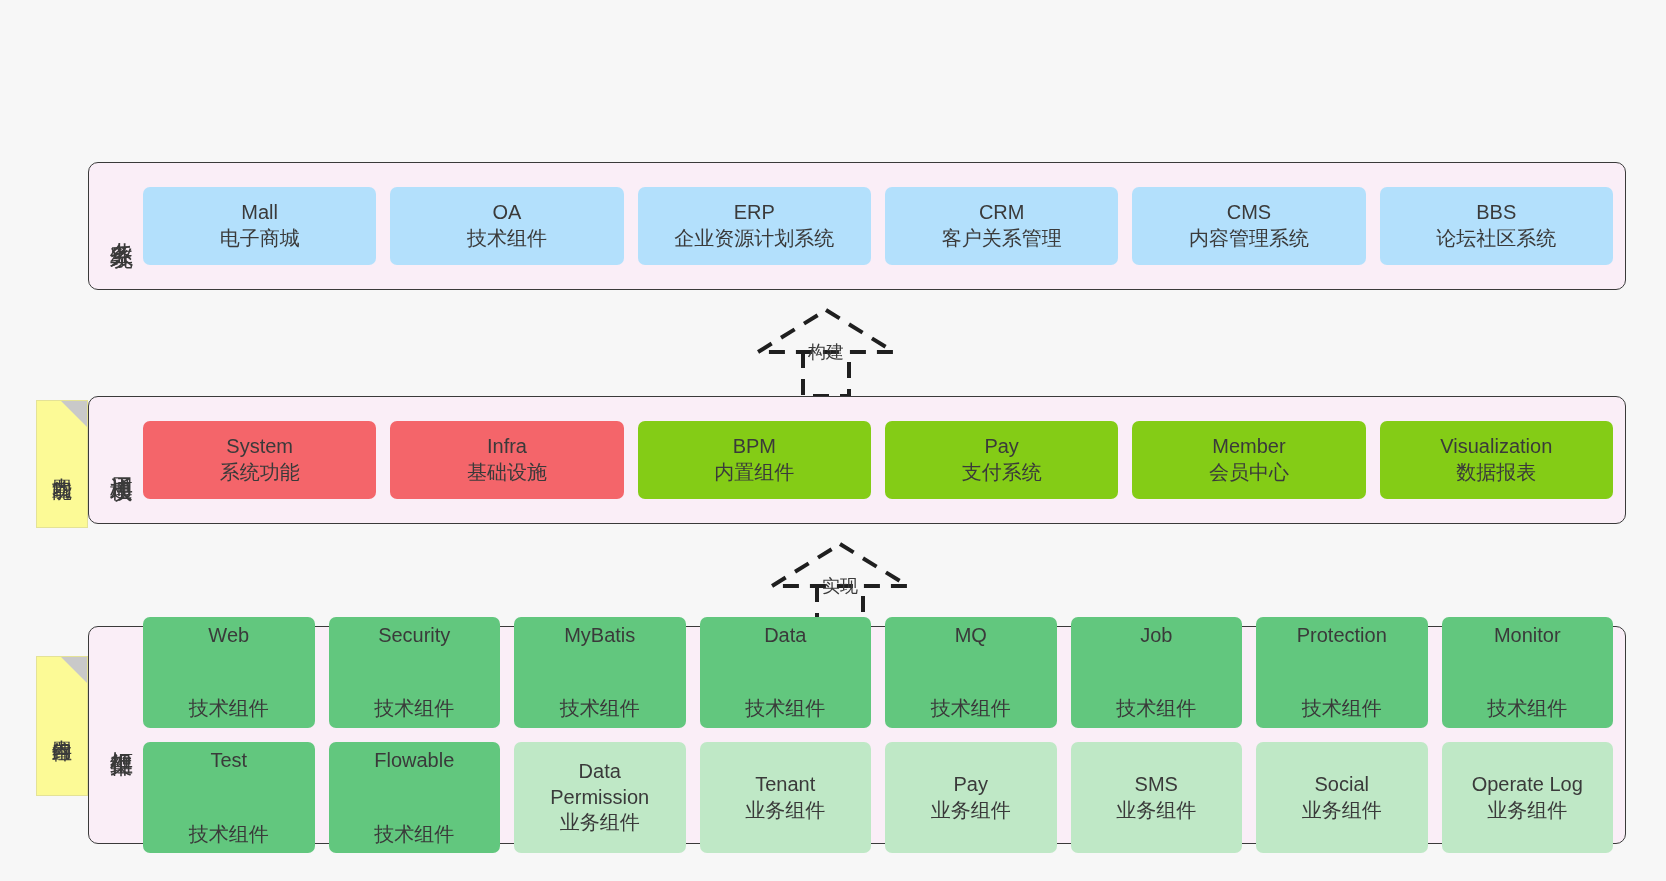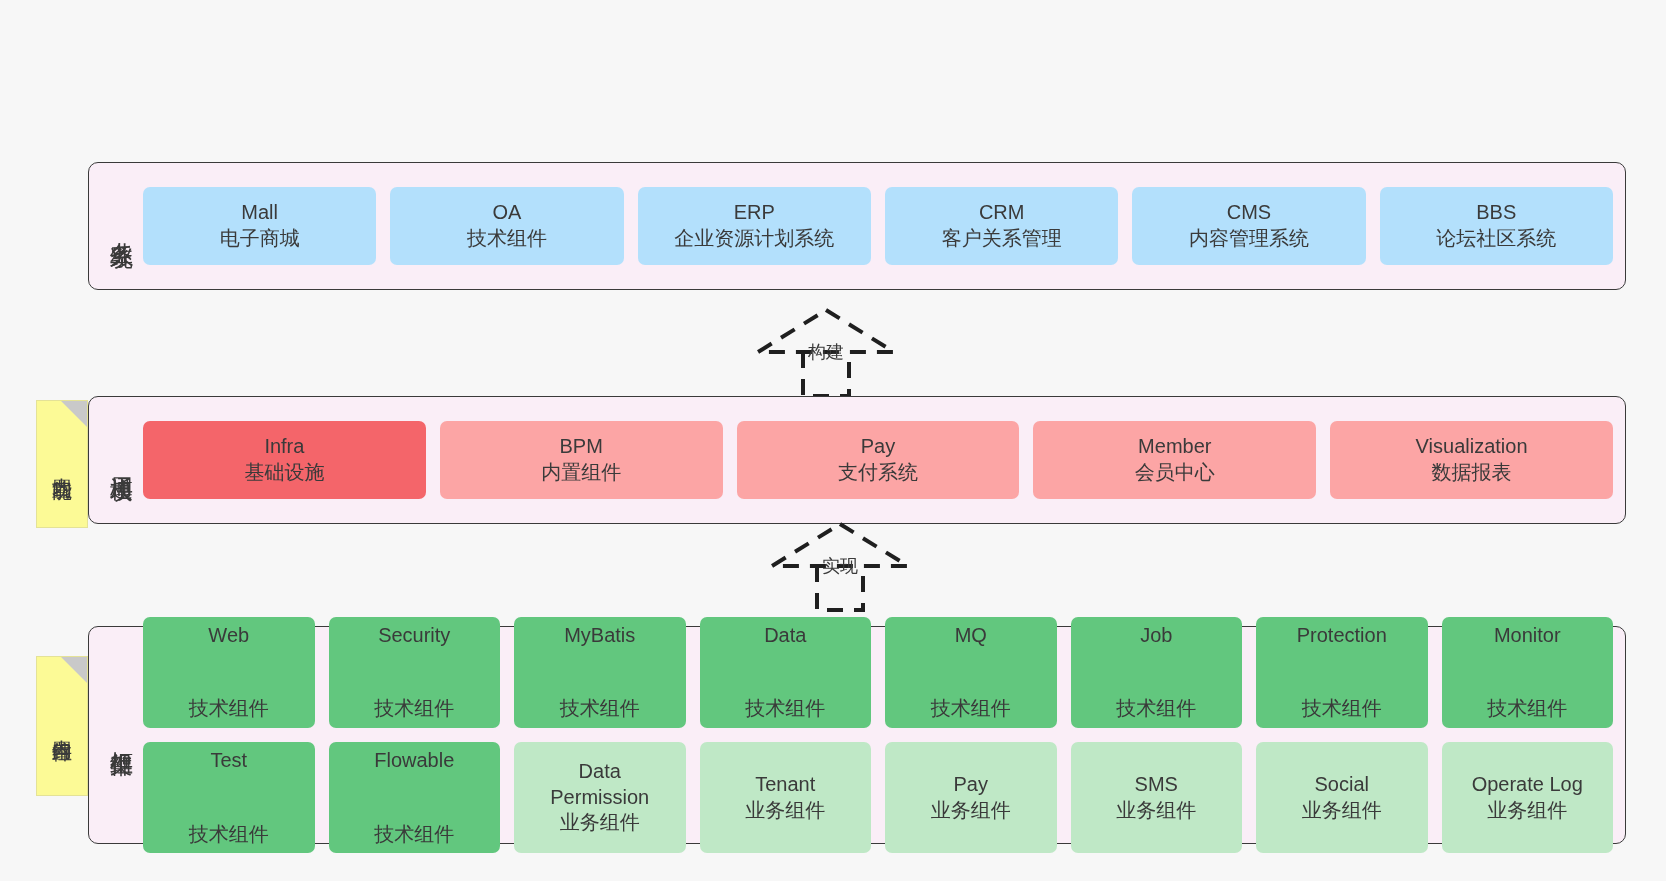--- a/index.html
+++ b/index.html
@@ -69,21 +69,21 @@
     color: #3a3a3a;
     padding: 6px 4px;
     min-height: 78px;
   }
   .card .t1 { white-space: pre-line; }
   .card .t2 { white-space: pre-line; }
 
   
   .c-blue        { background: #b3e0fc; }
   .c-red         { background: #f4656a; }
-  .c-pink        { background: #fca5a5; text-align: center; }
+  .c-pink        { background: #84cc16; text-align: center; }
   .c-green       { background: #62c77e; gap: 48px; }
   .c-lightgreen  { background: #bfe8c6; }
 
   
   .sticky {
     position: absolute;
     background: #fcfa96;
     border: 1px solid #e4e297;
     display: flex;
     align-items: center;
@@ -181,20 +181,24 @@
 
   <div class="sticky" style="left:36px; top:352px; width:52px; height:128px;">
     <span>内置功能</span>
   </div>
 
   <div class="layer" style="left:88px; top:348px; width:1538px; height:128px;">
     <div class="layer-title">通用模块</div>
     <div class="layer-body">
       <div class="row">
         <div class="card c-red">
+          <span class="t1">System</span>
+          <span class="t2">系统功能</span>
+        </div>
+        <div class="card c-red">
           <span class="t1">Infra</span>
           <span class="t2">基础设施</span>
         </div>
         <div class="card c-pink">
           <span class="t1">BPM</span>
           <span class="t2">内置组件</span>
         </div>
         <div class="card c-pink">
           <span class="t1">Pay</span>
           <span class="t2">支付系统</span>
@@ -204,21 +208,21 @@
           <span class="t2">会员中心</span>
         </div>
         <div class="card c-pink">
           <span class="t1">Visualization</span>
           <span class="t2">数据报表</span>
         </div>
       </div>
     </div>
   </div>
 
-  <div class="uml-arrow" style="left:767px; top:472px; width:146px; height:92px;">
+  <div class="uml-arrow" style="left:767px; top:492px; width:146px; height:92px;">
     <svg width="146" height="92" viewBox="0 0 146 92">
       <path d="M 73 4 L 141 46 L 5 46 Z" fill="none" stroke="#1f1f1f" stroke-width="4" stroke-dasharray="16 11" stroke-linecap="butt" stroke-linejoin="miter"></path>
       <path d="M 50 46 L 50 90 L 96 90 L 96 46" fill="none" stroke="#1f1f1f" stroke-width="4" stroke-dasharray="16 11" stroke-linecap="butt"></path>
     </svg>
     <span class="arrow-label">实现</span>
   </div>
 
   <div class="sticky" style="left:36px; top:608px; width:52px; height:140px;">
     <span>内置组件</span>
   </div>

